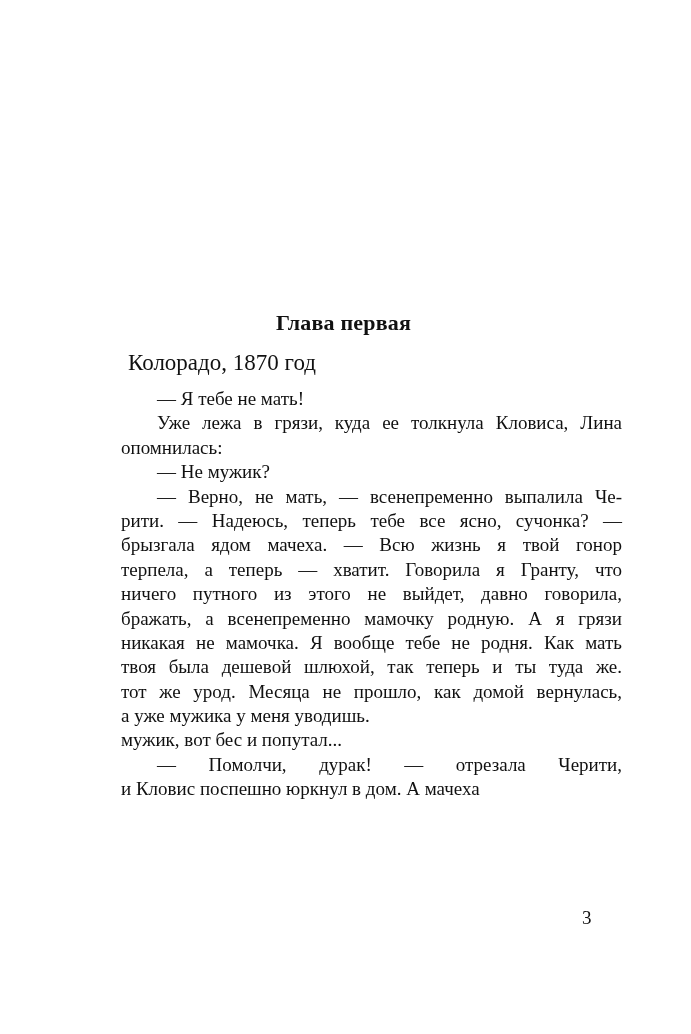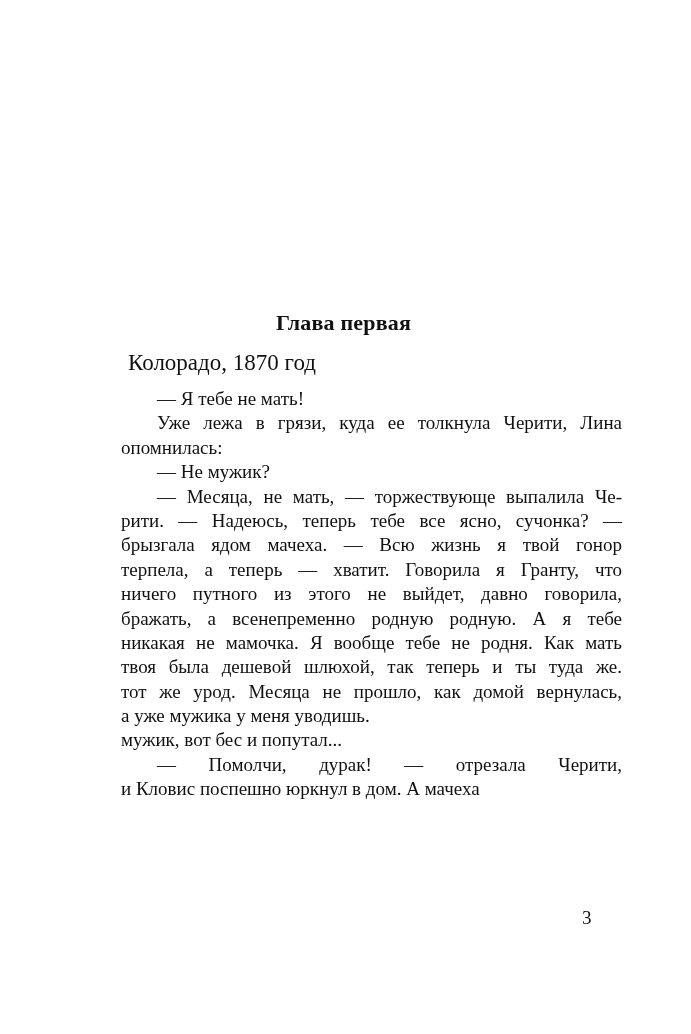--- a/index.html
+++ b/index.html
@@ -27,29 +27,29 @@
     }
   </style>
 </head>
 <body>
 
 <div class="page">
   <div class="chapter-title">Глава первая</div>
   <div class="subtitle">Колорадо, 1870 год</div>
   <div class="body-text" id="body-text">
       <span class="line indent last">— Я тебе не мать!</span>
-      <span class="line indent">Уже лежа в грязи, куда ее толкнула Черити, Лина</span>
+      <span class="line indent">Уже лежа в грязи, куда ее толкнула Кловиса, Лина</span>
       <span class="line last">опомнилась:</span>
       <span class="line indent last">— Не мужик?</span>
-      <span class="line indent">— Месяца, не мать, — торжествующе выпалила Че-</span>
+      <span class="line indent">— Верно, не мать, — всенепременно выпалила Че-</span>
       <span class="line">рити. — Надеюсь, теперь тебе все ясно, сучонка? —</span>
       <span class="line">брызгала ядом мачеха. — Всю жизнь я твой гонор</span>
       <span class="line">терпела, а теперь — хватит. Говорила я Гранту, что</span>
       <span class="line">ничего путного из этого не выйдет, давно говорила,</span>
-      <span class="line">бражать, а всенепременно родную родную. А я тебе</span>
+      <span class="line">бражать, а всенепременно мамочку родную. А я грязи</span>
       <span class="line">никакая не мамочка. Я вообще тебе не родня. Как мать</span>
       <span class="line">твоя была дешевой шлюхой, так теперь и ты туда же.</span>
       <span class="line">тот же урод. Месяца не прошло, как домой вернулась,</span>
       <span class="line last">а уже мужика у меня уводишь.</span>
       <span class="line last">мужик, вот бес и попутал...</span>
       <span class="line indent">— Помолчи, дурак! — отрезала Черити,</span>
       <span class="line last">и Кловис поспешно юркнул в дом. А мачеха</span>
     </div>
   <div class="page-number">3</div>
 </div>

